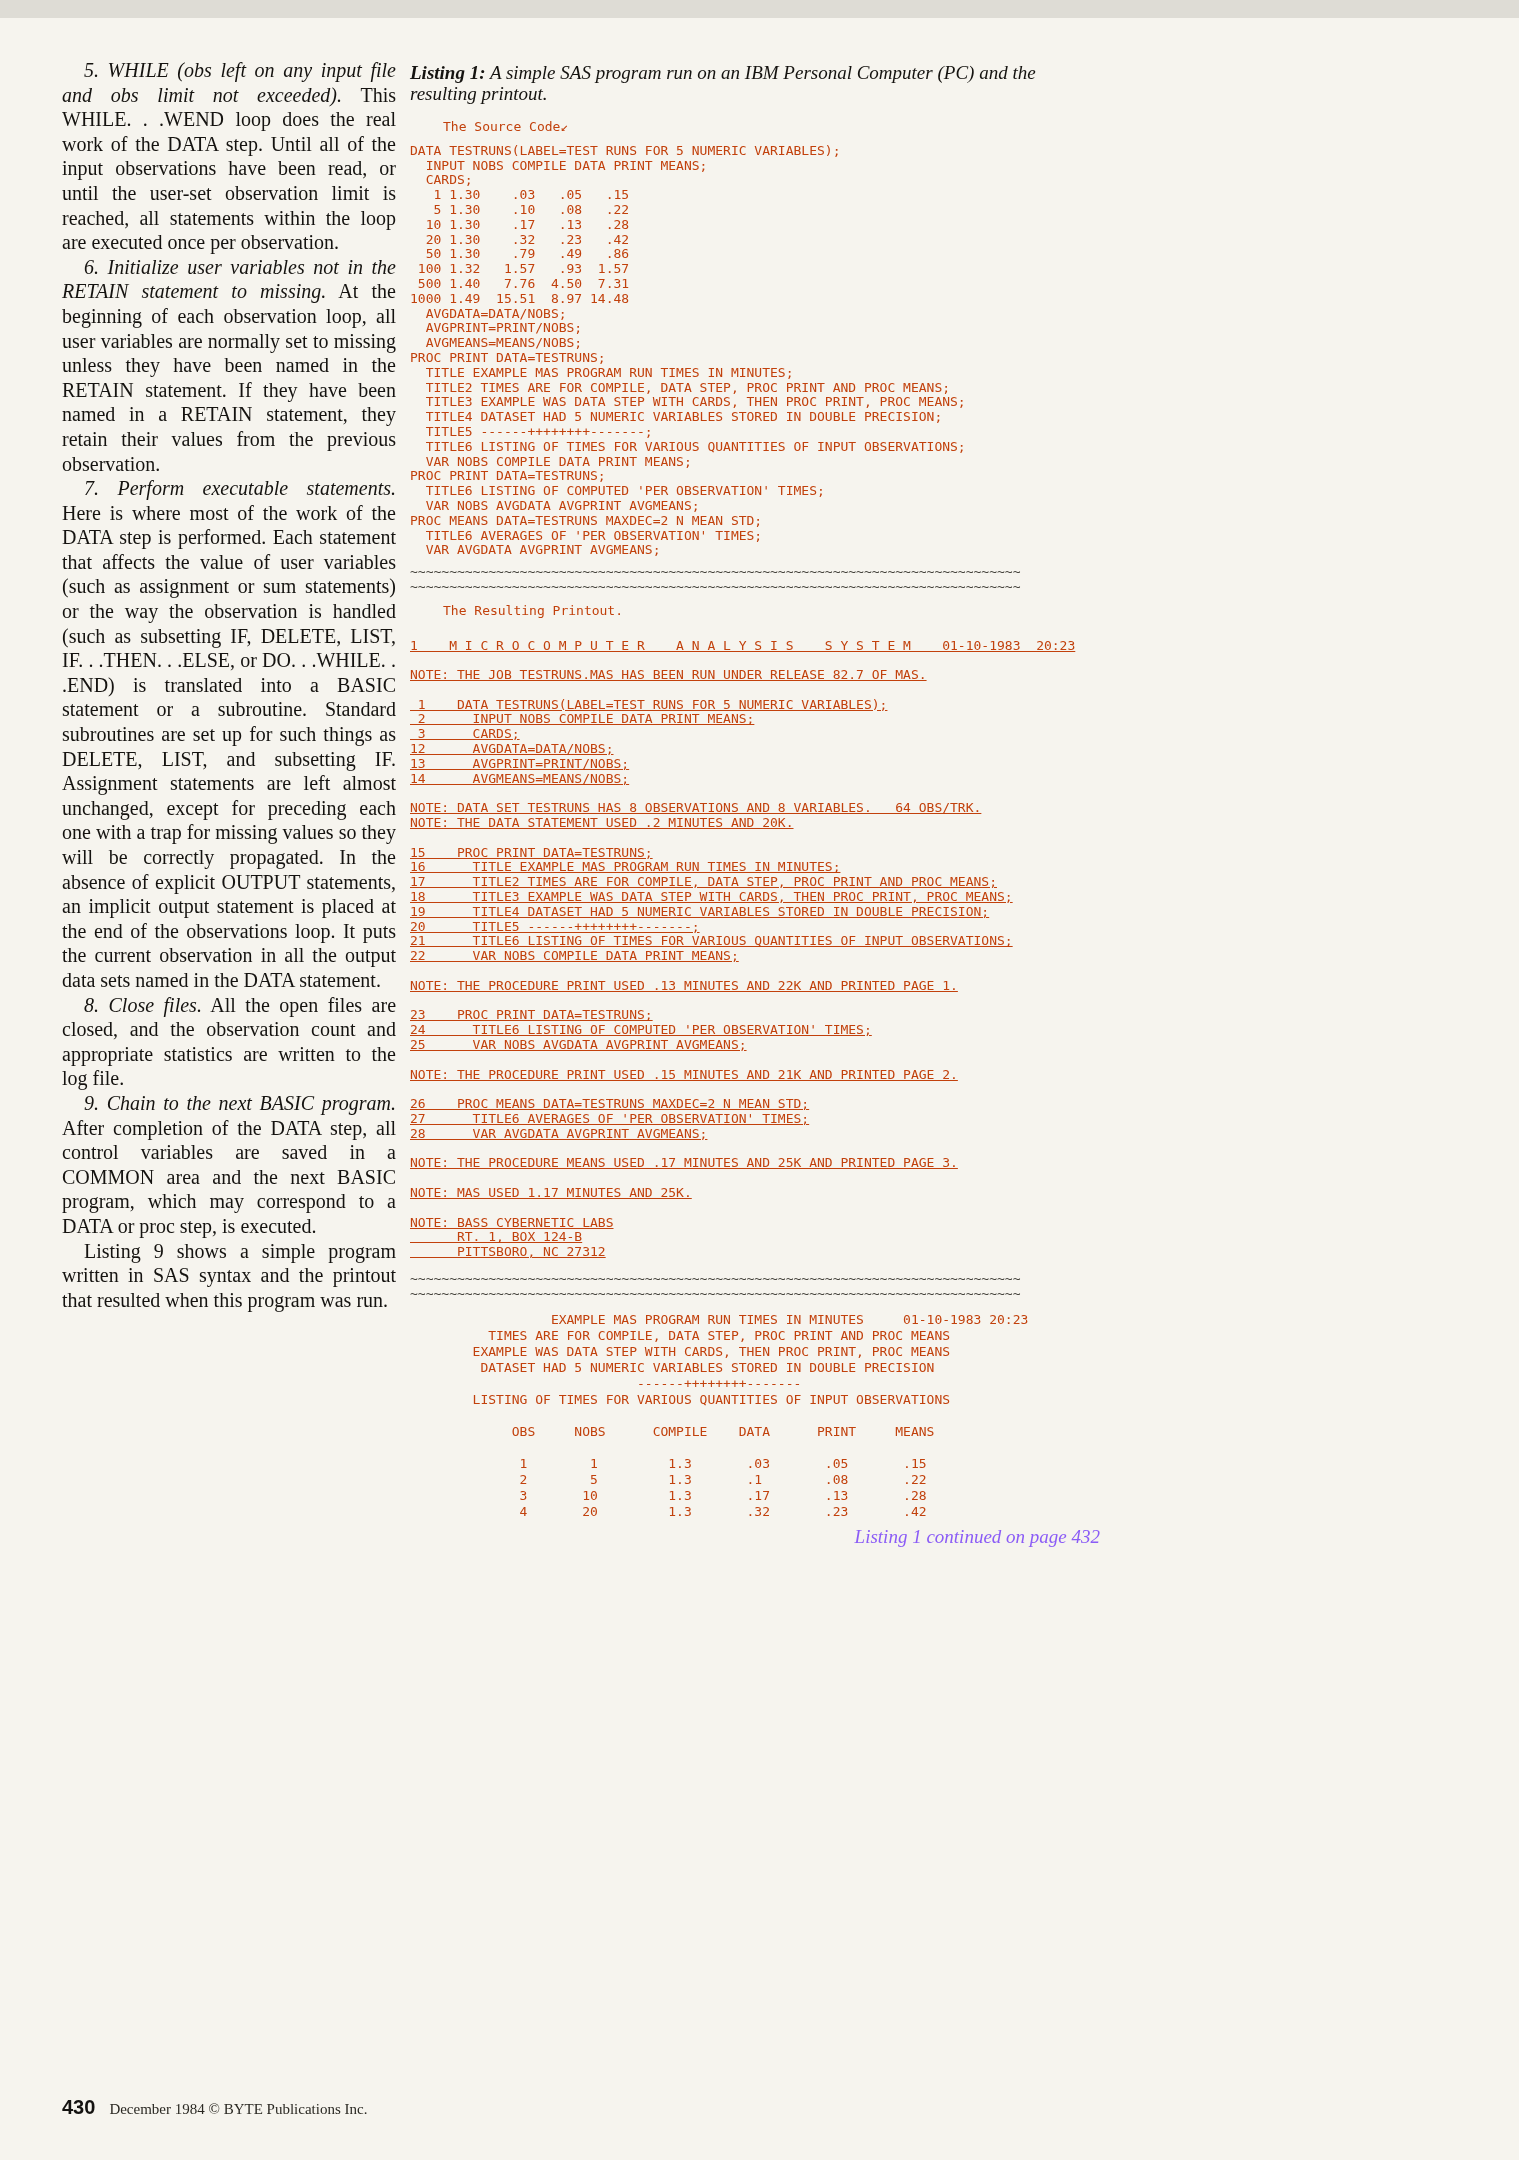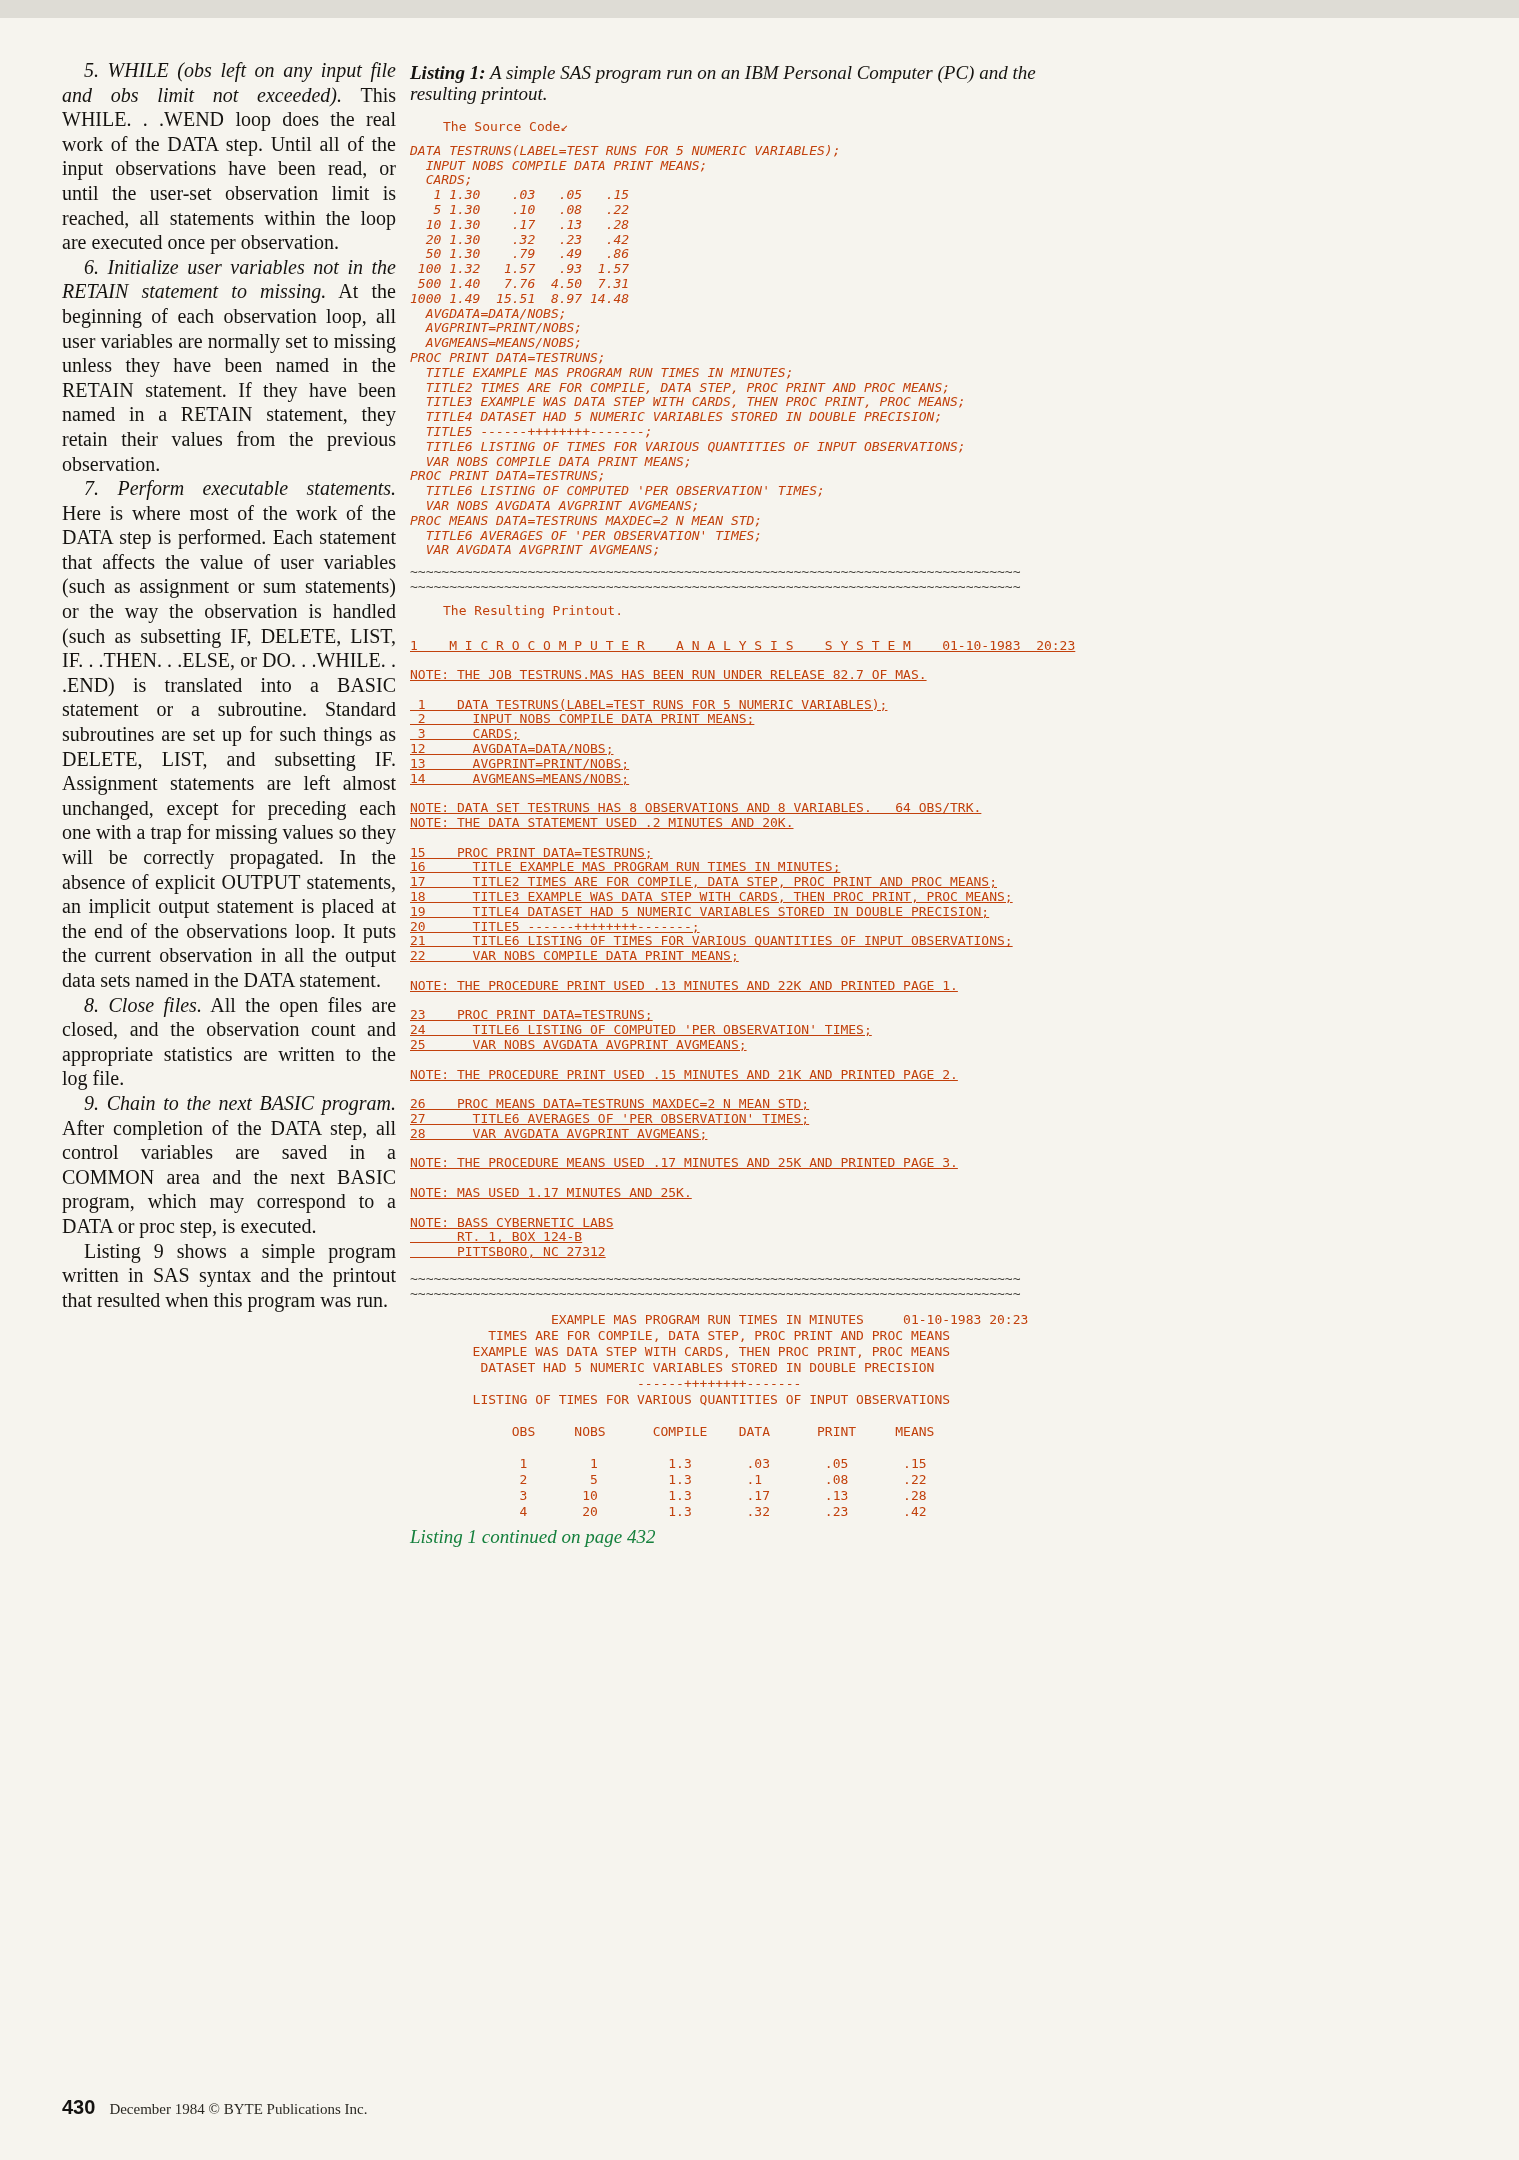--- a/index.html
+++ b/index.html
@@ -38,32 +38,32 @@
   }
   .caption .cap-label { font-weight:bold; }
 
   .mono {
     font-family:"DejaVu Sans Mono", monospace;
     font-size:13px; line-height:14.8px;
     white-space:pre;
     color:#c2410c;
   }
   .code-header { margin-top:16px; padding-left:33px; }
-  .code-block  { margin-top:9px;font-style:italic; }
+  .code-block  { margin-top:9px; }
   .divider     { margin-top:7px; letter-spacing:0; color:#45433c; }
   .printout-header { margin-top:9px; padding-left:33px; }
   .log-block   { margin-top:20px;text-decoration:underline; }
   .divider-2   { margin-top:12px; }
   .table-block { margin-top:10px; line-height:16px; }
   .continued {
     margin-top:6px;
-    text-align:left;
+    text-align:right;
     font-style:italic;
     font-size:19px;
-    color:#15803d;
+    color:#8b5cf6;
   }
 
   
   .page-footer {
     position:absolute;
     left:62px; top:2078px;
     white-space:nowrap;
   }
   .page-num {
     font-family:"Liberation Sans", sans-serif;

